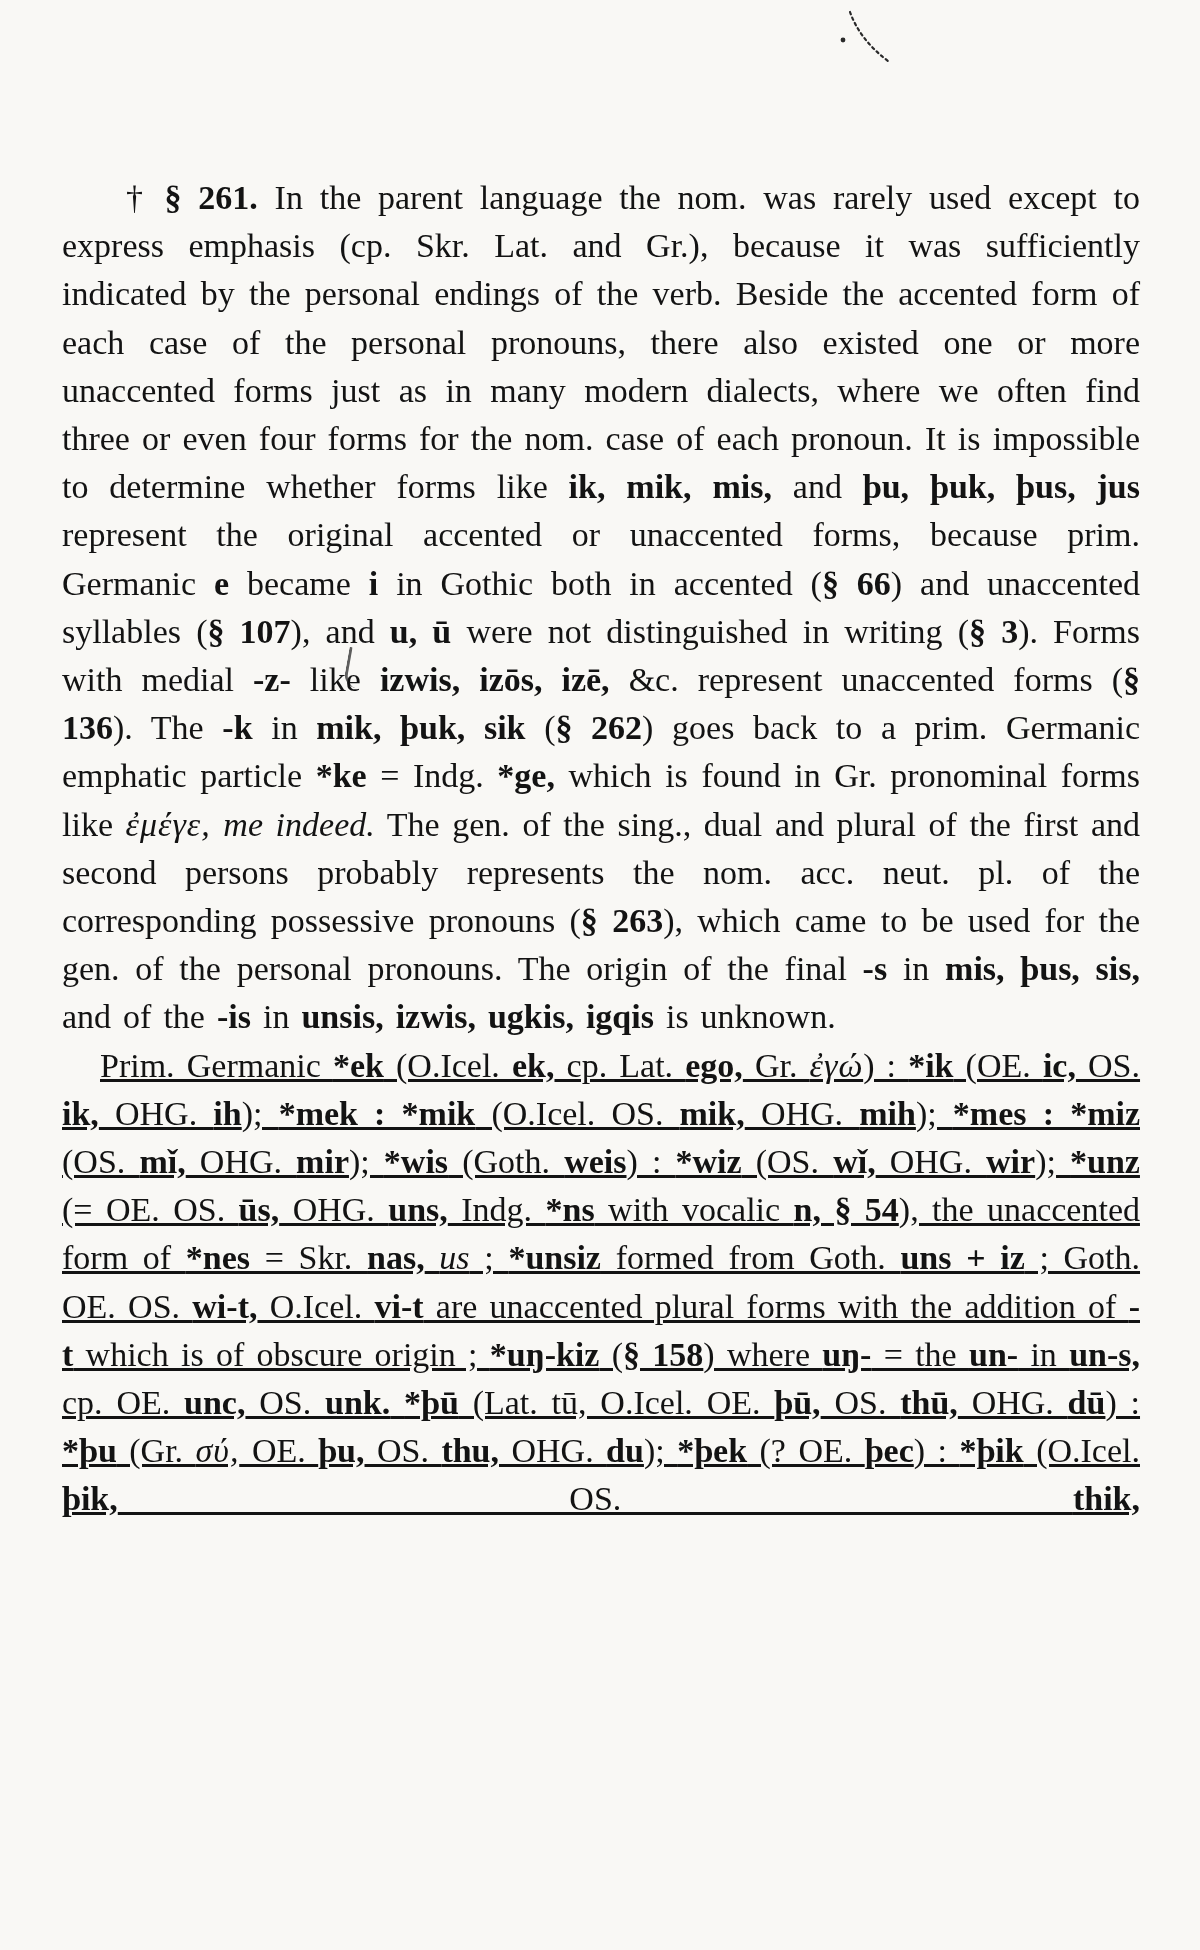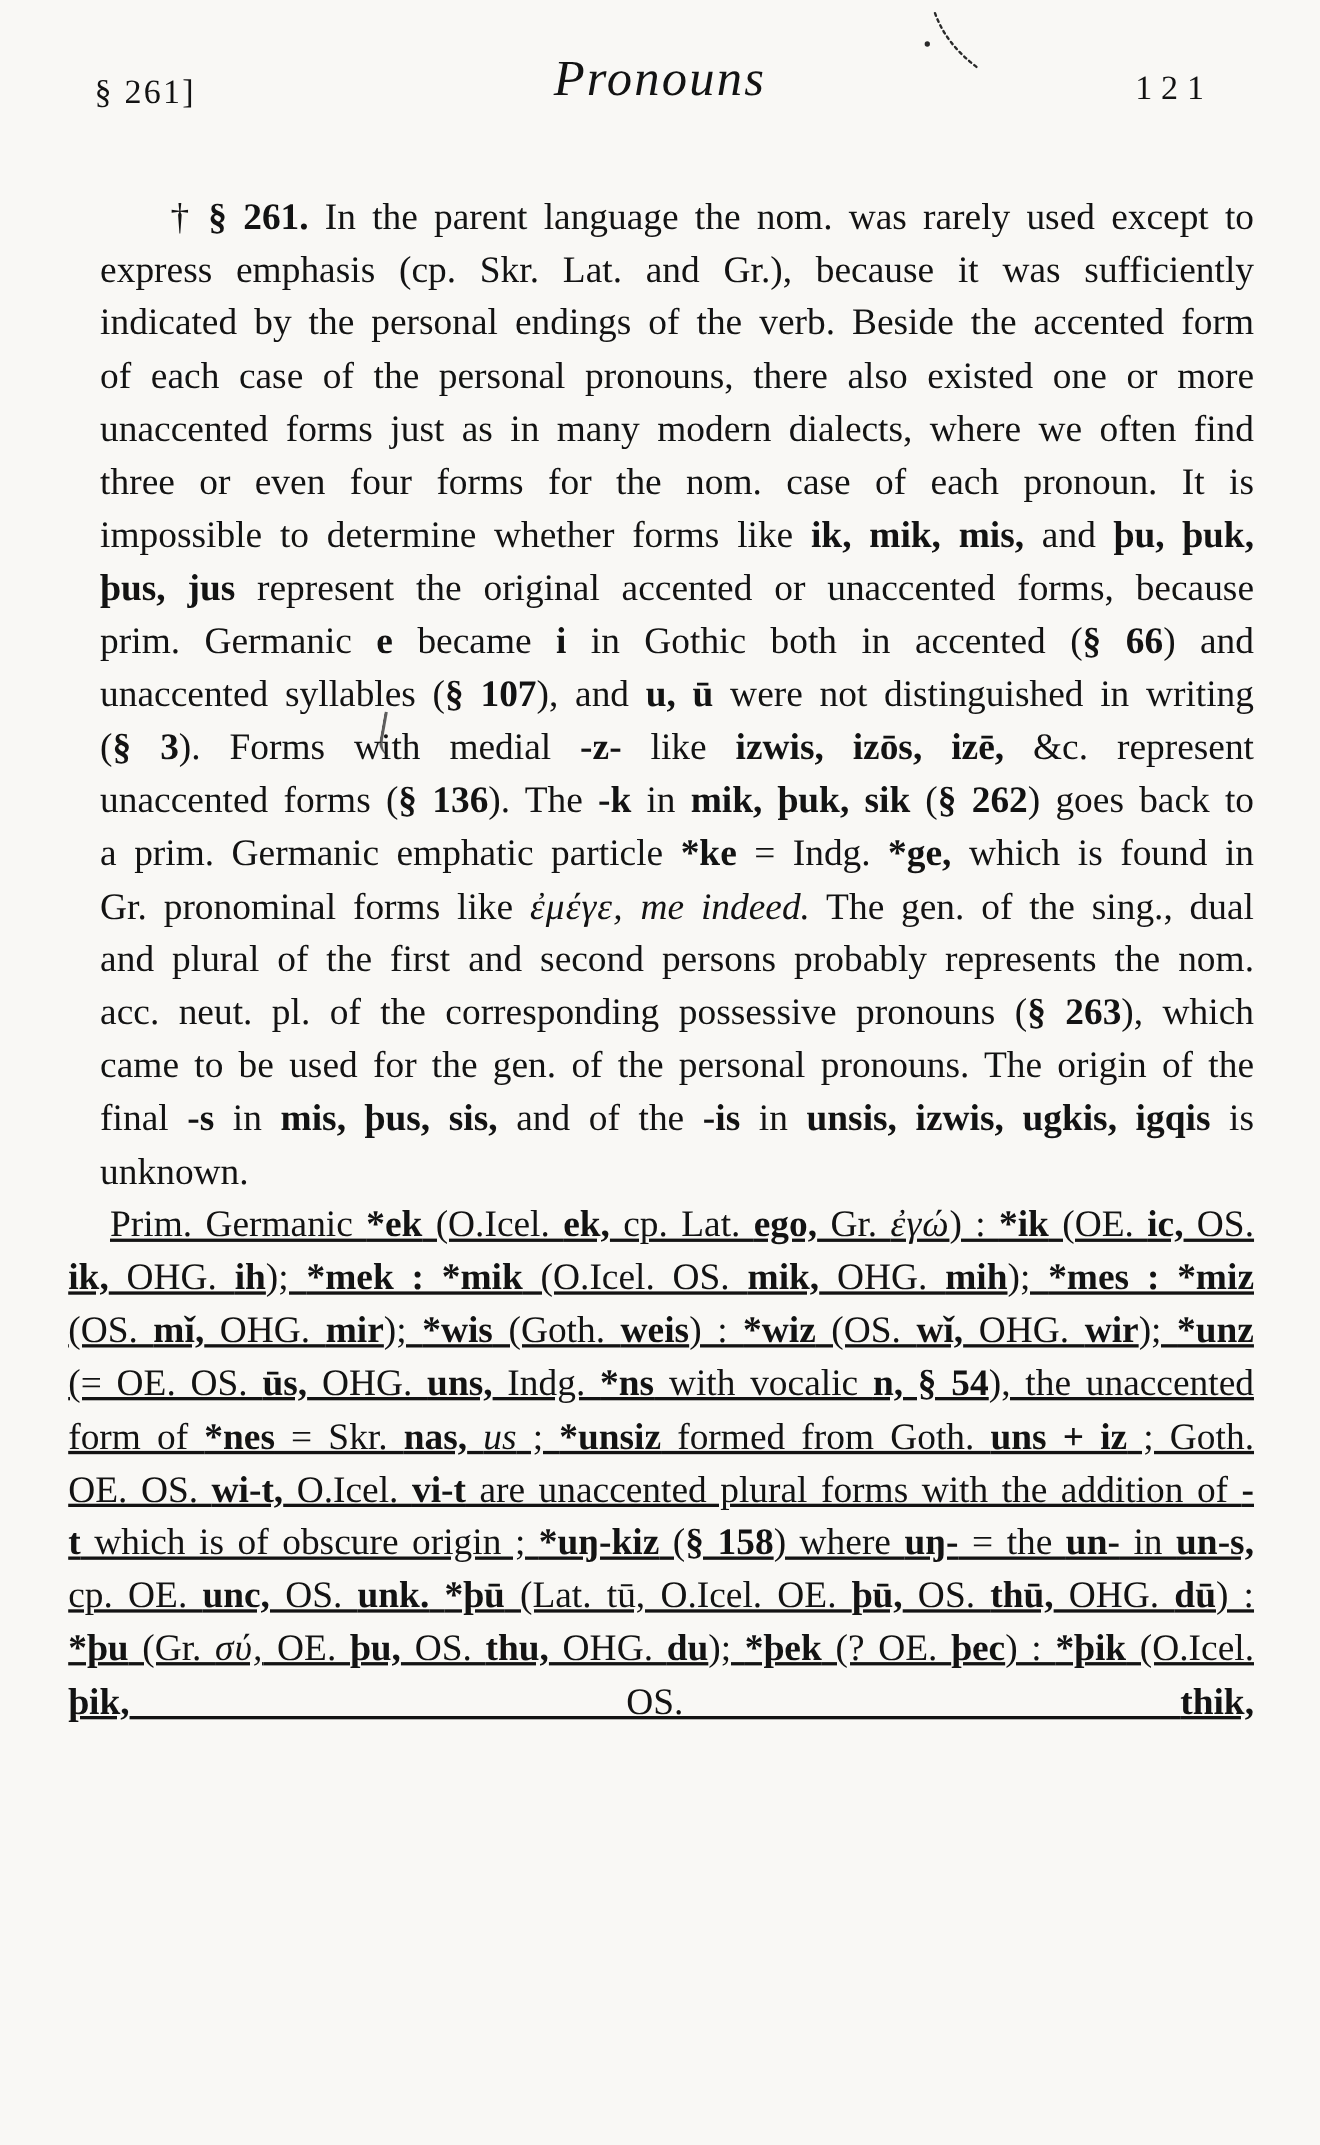--- a/index.html
+++ b/index.html
@@ -28,45 +28,40 @@
     font-size:31px;letter-spacing:8px;
   }
   
   .body-text{
     position:absolute;top:174px;left:62px;width:1078px;
     font-size:34px;line-height:48.2px;
     text-align:justify;
     word-spacing:3.5px;
   }
   .body-text p{margin:0;padding:0;}
-  .body-text p.para-1{text-indent:64px;margin-left:29px;}
+  .body-text p.para-1{text-indent:64px;}
   .body-text p.para-2{text-indent:38px;text-align-last:justify;text-decoration:underline;}
   .b{font-weight:bold;}
   .i{font-style:italic;}
   .g{font-style:italic;letter-spacing:1px;}
   
   .artifact-pen{position:absolute;top:6px;left:826px;width:90px;height:66px;}
   .artifact-slash{
     position:absolute;top:648px;left:346px;width:16px;height:40px;
     border-left:3px solid #2b2b2b;
     border-radius:0 0 0 14px;
     transform:rotate(10deg);
     opacity:.75;
   }
 </style>
 </head>
 <body>
 
 <div class="page">
 
-  <div class="running-head">
-    <div class="section-ref">§ 261]</div>
-    <div class="page-title">Pronouns</div>
-    <div class="page-number">121</div>
-  </div>
 
   <svg class="artifact-pen" viewBox="0 0 90 66" aria-hidden="true">
     <path d="M 24 6 Q 34 34 62 55" fill="none" stroke="#2a2a2a" stroke-width="2.2" stroke-dasharray="2.5 3.5" stroke-linecap="round"></path>
     <circle cx="17" cy="34" r="2.4" fill="#2a2a2a"></circle>
   </svg>
 
   <div class="artifact-slash"></div>
 
   <div class="body-text">
     <p class="para-1"><span>† </span><span class="b">§ 261.</span><span> In the parent language the nom. was rarely used except to express emphasis (cp. Skr. Lat. and Gr.), because it was sufficiently indicated by the personal endings of the verb. Beside the accented form of each case of the personal pronouns, there also existed one or more unaccented forms just as in many modern dialects, where we often find three or even four forms for the nom. case of each pronoun. It is impossible to determine whether forms like </span><span class="b">ik, mik, mis,</span><span> and </span><span class="b">þu, þuk, þus, jus</span><span> represent the original accented or unaccented forms, because prim. Germanic </span><span class="b">e</span><span> became </span><span class="b">i</span><span> in Gothic both in accented (</span><span class="b">§ 66</span><span>) and unaccented syllables (</span><span class="b">§ 107</span><span>), and </span><span class="b">u, ū</span><span> were not distinguished in writing (</span><span class="b">§ 3</span><span>). Forms with medial </span><span class="b">-z-</span><span> like </span><span class="b">izwis, izōs, izē,</span><span> &amp;c. represent unaccented forms (</span><span class="b">§ 136</span><span>). The </span><span class="b">-k</span><span> in </span><span class="b">mik, þuk, sik</span><span> (</span><span class="b">§ 262</span><span>) goes back to a prim. Germanic emphatic particle </span><span class="b">*ke</span><span> = Indg. </span><span class="b">*ge,</span><span> which is found in Gr. pronominal forms like </span><span class="g">ἐμέγε,</span><span> </span><span class="i">me indeed.</span><span> The gen. of the sing., dual and plural of the first and second persons probably represents the nom. acc. neut. pl. of the corresponding possessive pronouns (</span><span class="b">§ 263</span><span>), which came to be used for the gen. of the personal pronouns. The origin of the final </span><span class="b">-s</span><span> in </span><span class="b">mis, þus, sis,</span><span> and of the </span><span class="b">-is</span><span> in </span><span class="b">unsis, izwis, ugkis, igqis</span><span> is unknown.</span></p>

